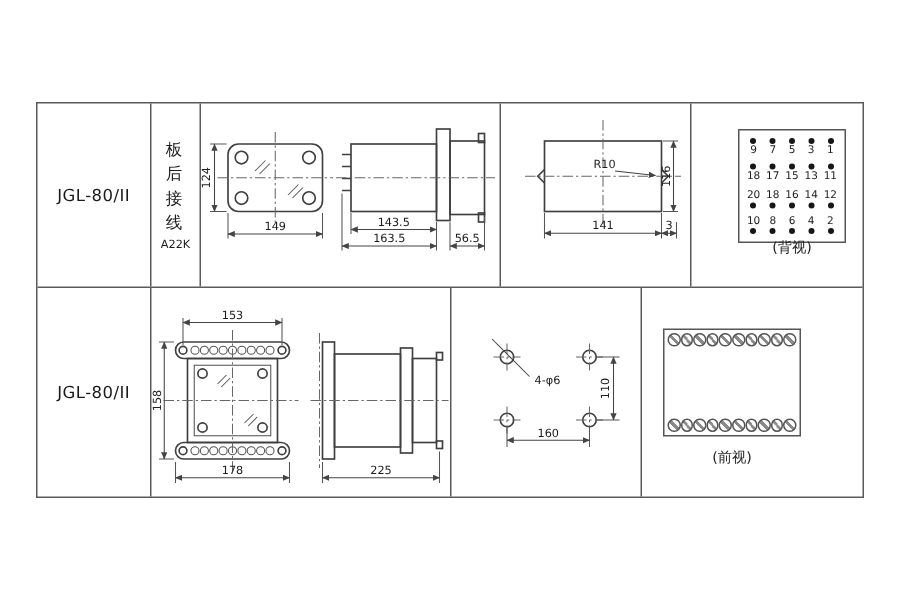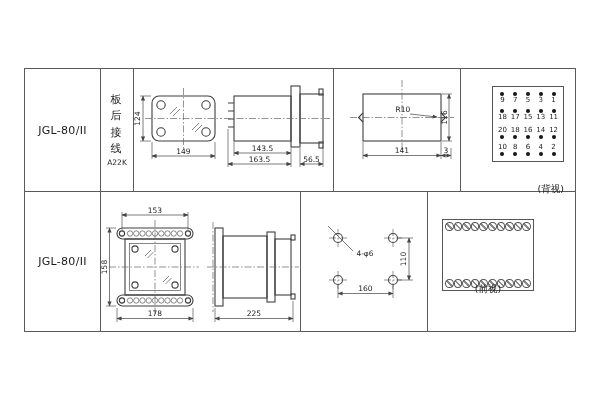--- a/index.html
+++ b/index.html
@@ -26,22 +26,22 @@
   .dim{fill:none;stroke:#444;stroke-width:0.7;}
   svg text{fill:#1d1d1d;font-size:7.5px;font-family:"DejaVu Sans","Liberation Sans",sans-serif;}
   
   .term-box{position:absolute;left:31px;top:17px;width:72px;height:76px;border:1px solid #555;
             box-sizing:border-box;display:flex;flex-direction:column;justify-content:space-around;padding:2px 3px;}
   .tr-row{display:flex;justify-content:space-between;}
   .tr-cell{width:13px;display:flex;flex-direction:column;align-items:center;gap:1px;}
   .tr-dot{width:4px;height:4px;border-radius:50%;background:#161616;}
   .tr-num{font-size:7px;line-height:7px;}
   .tcap{position:absolute;text-align:center;font-size:9.5px;}
-  .cap-rear{left:31px;width:72px;top:114px;text-align:right;}
-  .cap-front{left:14px;width:92px;top:91px;text-align:center;}
+  .cap-rear{left:31px;width:72px;top:90px;}
+  .cap-front{left:14px;width:92px;top:107px;text-align:center;}
   
   .fterm-box{position:absolute;left:14px;top:27px;width:92px;height:72px;border:1px solid #555;
              box-sizing:border-box;display:flex;flex-direction:column;justify-content:space-between;padding:2px 2px;}
   .screw-row{display:flex;justify-content:space-between;}
   .screw{width:7px;height:7px;border:1px solid #555;border-radius:50%;box-sizing:content-box;
          background:linear-gradient(45deg,#fff 40%,#8a8a8a 40%,#8a8a8a 60%,#fff 60%);}
 </style>
 </head>
 <body>
 

